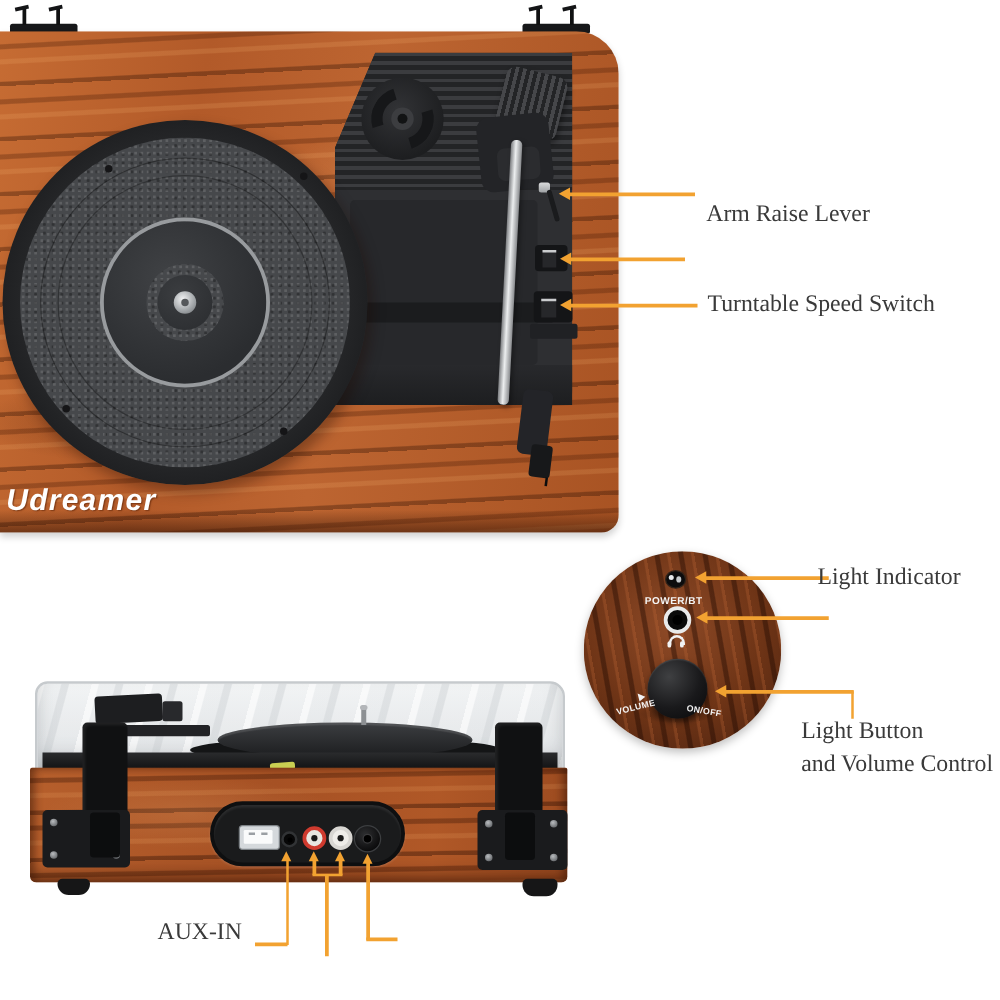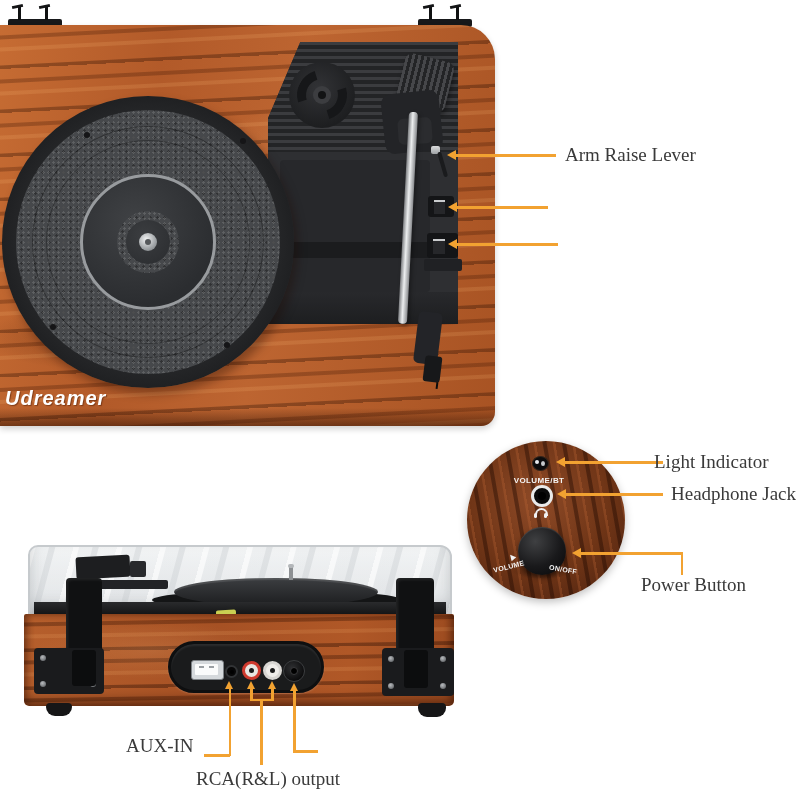--- a/index.html
+++ b/index.html
@@ -145,42 +145,43 @@
 
     <div class="abs" style="left:428px;top:171px;width:26px;height:21px;background:#141517;border-radius:3px;">
       <div class="abs" style="left:6px;top:4px;width:11px;height:12px;background:#26272a;border-top:2px solid #caccce;"></div>
     </div>
     <div class="abs" style="left:427px;top:208px;width:31px;height:25px;background:#141517;border-radius:3px;">
       <div class="abs" style="left:6px;top:6px;width:12px;height:13px;background:#26272a;border-top:2px solid #caccce;"></div>
     </div>
     <div class="abs" style="left:424px;top:234px;width:38px;height:12px;background:#202124;border-radius:2px;"></div>
 
     <div class="abs" style="left:5px;top:362px;color:#ffffff;font-family:'Liberation Sans',sans-serif;
-                font-weight:bold;font-style:italic;font-size:20px;letter-spacing:1px;
+                font-weight:bold;font-style:italic;font-size:24px;letter-spacing:1px;
                 text-shadow:1px 1px 1px rgba(90,35,8,0.6);">Udreamer</div>
   </div>
 
   <div class="head-left" style="left:447px;top:150px;"></div>
   <div class="oline" style="left:455px;top:154px;width:101px;"></div>
-  <div class="lbl" style="left:565px;top:144px;">Arm Raise Lever</div>
+  <div class="lbl" style="left:565px;top:161px;">Arm Raise Lever</div>
 
   <div class="head-left" style="left:448px;top:202px;"></div>
   <div class="oline" style="left:456px;top:206px;width:92px;"></div>
 
   <div class="head-left" style="left:448px;top:239px;"></div>
   <div class="oline" style="left:456px;top:243px;width:102px;"></div>
+  <div class="lbl" style="left:566px;top:233px;">Turntable Speed Switch</div>
 
   <div class="abs circle wood-inset" style="left:467px;top:441px;width:158px;height:158px;box-shadow:0 3px 8px rgba(0,0,0,0.25);">
 
     <div class="abs circle" style="left:65px;top:15px;width:15px;height:13px;background:#0c0c0d;border:1px solid #33241a;">
       <div class="abs circle" style="left:2px;top:3px;width:4px;height:4px;background:#e8eaec;"></div>
       <div class="abs circle" style="left:8px;top:4px;width:4px;height:5px;background:#c6cacd;"></div>
     </div>
 
-    <div class="panel-txt" style="left:32px;top:35px;width:80px;text-align:center;font-size:8px;letter-spacing:0.4px;">VOLUME/BT</div>
+    <div class="panel-txt" style="left:32px;top:35px;width:80px;text-align:center;font-size:8px;letter-spacing:0.4px;">POWER/BT</div>
 
     <div class="abs circle" style="left:64px;top:44px;width:22px;height:22px;background:#0a0a0a;border:3px solid #e9eaea;box-sizing:border-box;">
       <div class="abs circle" style="left:4px;top:4px;width:8px;height:8px;background:#000;"></div>
     </div>
 
     <div class="abs" style="left:67px;top:67px;width:13px;height:10px;">
       <div class="abs" style="left:1px;top:0;width:9px;height:6px;border:2px solid #f1f2f3;border-bottom:none;border-radius:7px 7px 0 0;"></div>
       <div class="abs" style="left:0;bottom:0;width:3px;height:5px;background:#f1f2f3;border-radius:1.5px;"></div>
       <div class="abs" style="right:0;bottom:0;width:3px;height:5px;background:#f1f2f3;border-radius:1.5px;"></div>
     </div>
@@ -196,26 +197,26 @@
     <div class="panel-txt" style="left:26px;top:122px;font-size:7px;transform:rotate(-14deg);letter-spacing:0.3px;">VOLUME</div>
     <div class="panel-txt" style="left:82px;top:125px;font-size:7px;transform:rotate(10deg);letter-spacing:0.3px;">ON/OFF</div>
   </div>
 
   <div class="head-left" style="left:556px;top:457px;"></div>
   <div class="oline" style="left:564px;top:461px;width:99px;"></div>
   <div class="lbl" style="left:654px;top:451px;">Light Indicator</div>
 
   <div class="head-left" style="left:557px;top:489px;"></div>
   <div class="oline" style="left:565px;top:493px;width:98px;"></div>
-  <div class="lbl" style="left:671px;top:483px;">Headphone Jack</div>
 
   <div class="head-left" style="left:572px;top:548px;"></div>
   <div class="oline" style="left:580px;top:552px;width:103px;"></div>
   <div class="ovline" style="left:680.5px;top:553px;height:22px;"></div>
-  <div class="lbl" style="left:641px;top:574px;">Power Button</div>
+  <div class="lbl" style="left:641px;top:574px;">Light Button</div>
+  <div class="lbl" style="left:641px;top:601px;">and Volume Control</div>
 
   <div class="abs" style="left:28px;top:545px;width:424px;height:72px;border:2px solid #c6cacd;
               border-radius:10px 12px 3px 3px;box-sizing:border-box;
               background:
                 repeating-linear-gradient(105deg, rgba(255,255,255,0.65) 0 5px, rgba(232,235,237,0.15) 6px 18px,
                   rgba(206,210,213,0.45) 19px 24px, rgba(255,255,255,0.12) 25px 42px),
                 linear-gradient(180deg,#f0f2f3,#dde0e3);
               box-shadow:inset 0 -10px 14px rgba(120,125,130,0.35);">
 
     <div class="abs" style="left:46px;top:9px;width:54px;height:22px;background:#1d1e20;border-radius:3px;transform:rotate(-3deg);"></div>
@@ -290,19 +291,18 @@
   <div class="ovline" style="left:228.5px;top:688px;height:68px;"></div>
   <div class="oline" style="left:204px;top:754px;width:26px;"></div>
   <div class="lbl" style="left:126px;top:735px;">AUX-IN</div>
 
   <div class="head-up" style="left:246.5px;top:681px;"></div>
   <div class="ovline" style="left:250px;top:688px;height:12px;"></div>
   <div class="head-up" style="left:267.5px;top:681px;"></div>
   <div class="ovline" style="left:271px;top:688px;height:12px;"></div>
   <div class="oline" style="left:250px;top:698.5px;width:23.5px;"></div>
   <div class="ovline" style="left:260px;top:700px;height:65px;"></div>
-  <div class="lbl" style="left:196px;top:768px;">RCA(R&amp;L) output</div>
 
   <div class="head-up" style="left:289.5px;top:683px;"></div>
   <div class="ovline" style="left:293px;top:690px;height:62px;"></div>
   <div class="oline" style="left:293px;top:750px;width:25px;"></div>
 
 </div>
 
 </body></html>

